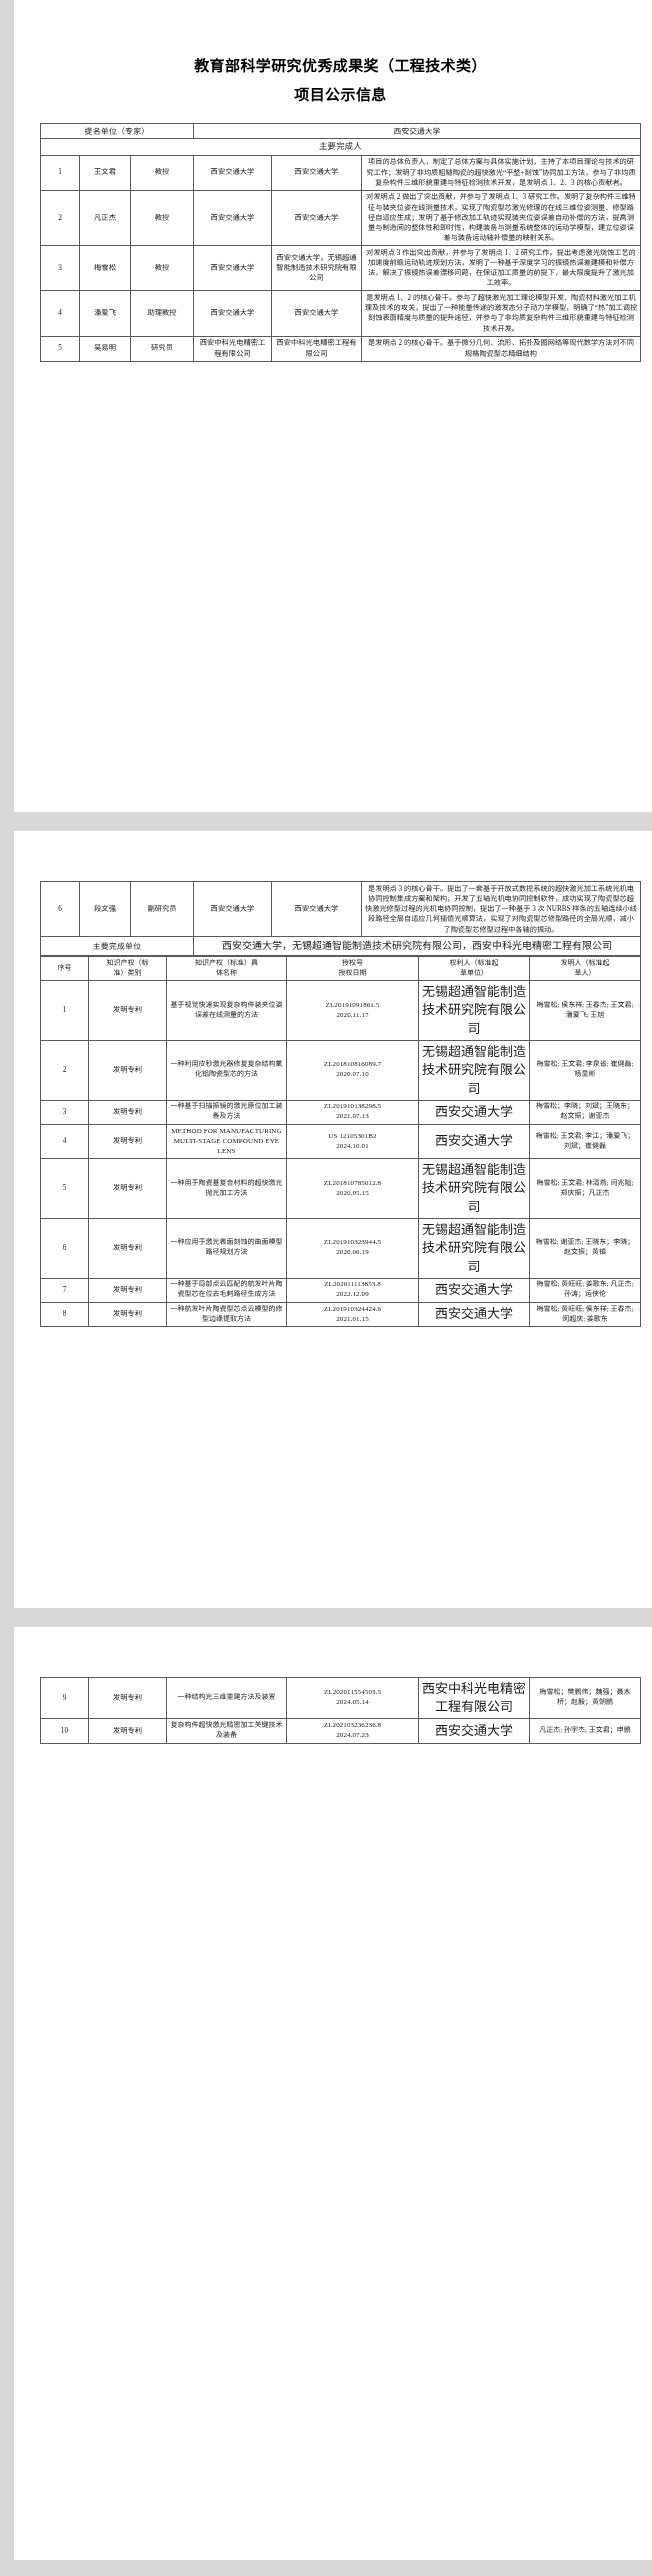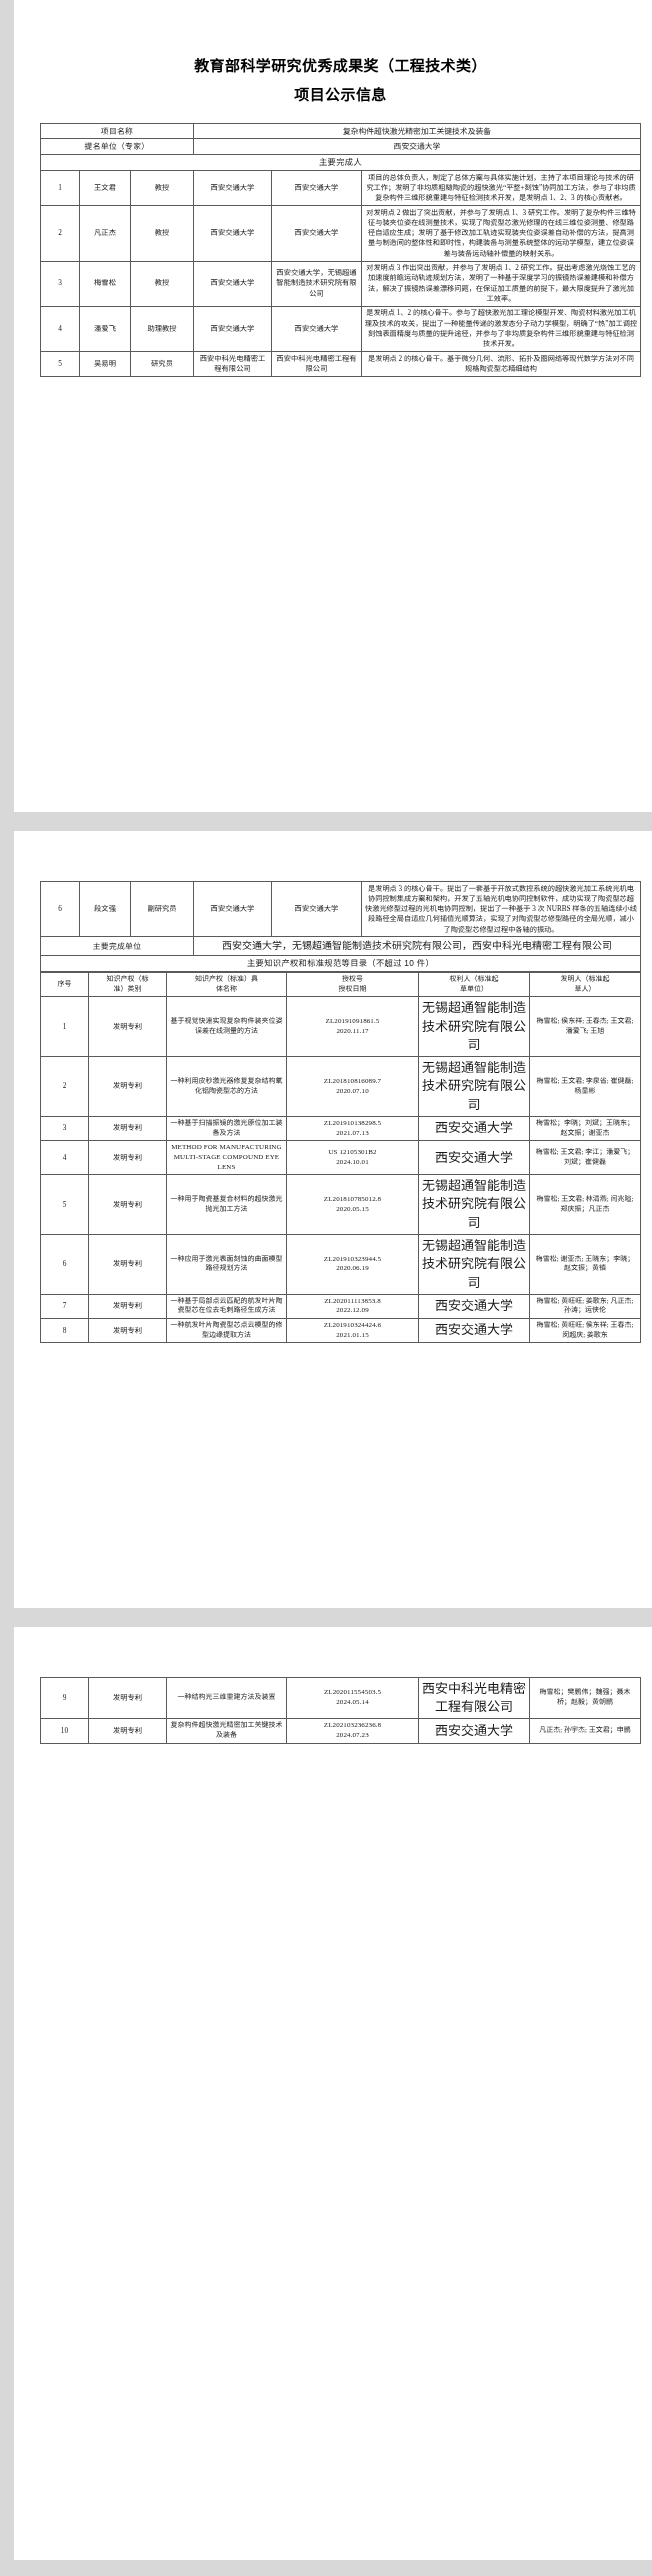--- a/index.html
+++ b/index.html
@@ -120,24 +120,20 @@
       <colgroup>
         <col style="width:6.5%">
         <col style="width:8.5%">
         <col style="width:10.5%">
         <col style="width:13%">
         <col style="width:15%">
         <col style="width:46.5%">
       </colgroup>
       <tbody>
         <tr>
-          <td class="lbl" colspan="3">项目名称</td>
-          <td colspan="3" style="font-size:7.8px;">复杂构件超快激光精密加工关键技术及装备</td>
-        </tr>
-        <tr>
           <td class="lbl" colspan="3">提名单位（专家）</td>
           <td colspan="3" style="font-size:7.8px;">西安交通大学</td>
         </tr>
         <tr>
           <td class="section-head" colspan="6">主要完成人</td>
         </tr>
 
         <tr>
           <td class="num">1</td>
           <td>王文君</td>
@@ -209,23 +205,20 @@
           <td>西安交通大学</td>
           <td>西安交通大学</td>
           <td class="contrib">是发明点 3 的核心骨干。提出了一套基于开放式数控系统的超快激光加工系统光机电协同控制集成方案和架构，开发了五轴光机电协同控制软件，成功实现了陶瓷型芯超快激光修型过程的光机电协同控制，提出了一种基于 3 次 NURBS 样条的五轴连续小线段路径全局自适应几何插值光顺算法，实现了对陶瓷型芯修型路径的全局光顺，减小了陶瓷型芯修型过程中各轴的振动。</td>
         </tr>
 
         <tr>
           <td class="lbl" colspan="3">主要完成单位</td>
           <td class="unitcell" colspan="3">西安交通大学，无锡超通智能制造技术研究院有限公司，西安中科光电精密工程有限公司</td>
         </tr>
 
-        <tr>
-          <td class="section-head" colspan="6">主要知识产权和标准规范等目录（不超过 10 件）</td>
-        </tr>
       </tbody>
     </table>
 
     <table class="grid" style="border-top:none;">
       <colgroup>
         <col style="width:8%">
         <col style="width:13%">
         <col style="width:20%">
         <col style="width:22%">
         <col style="width:18.5%">

